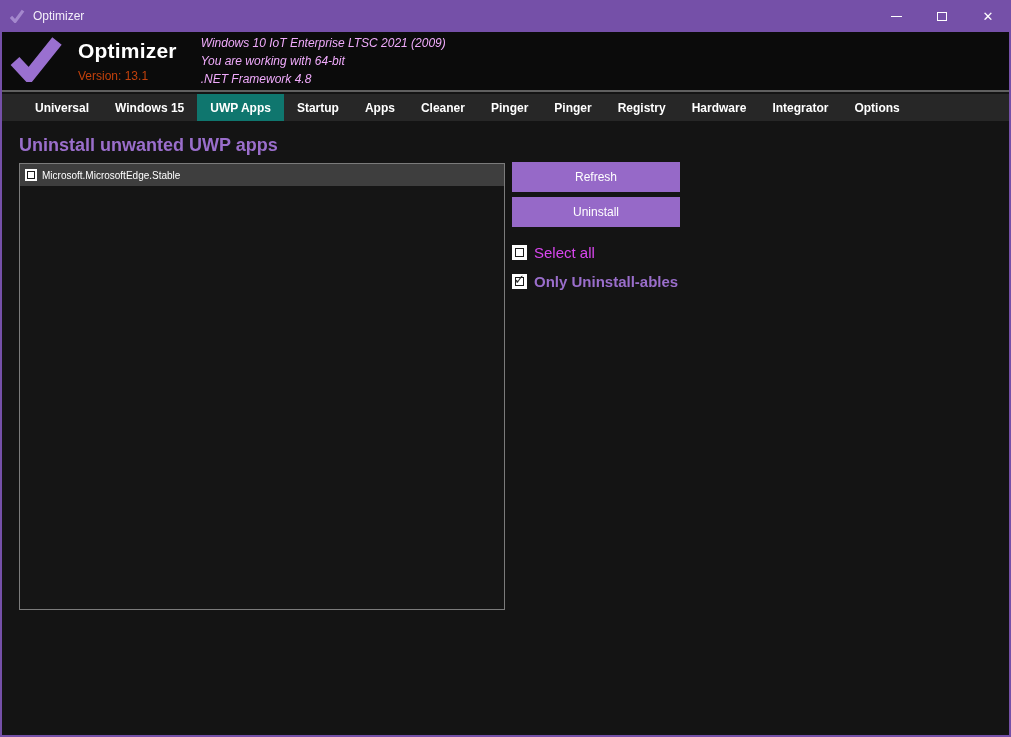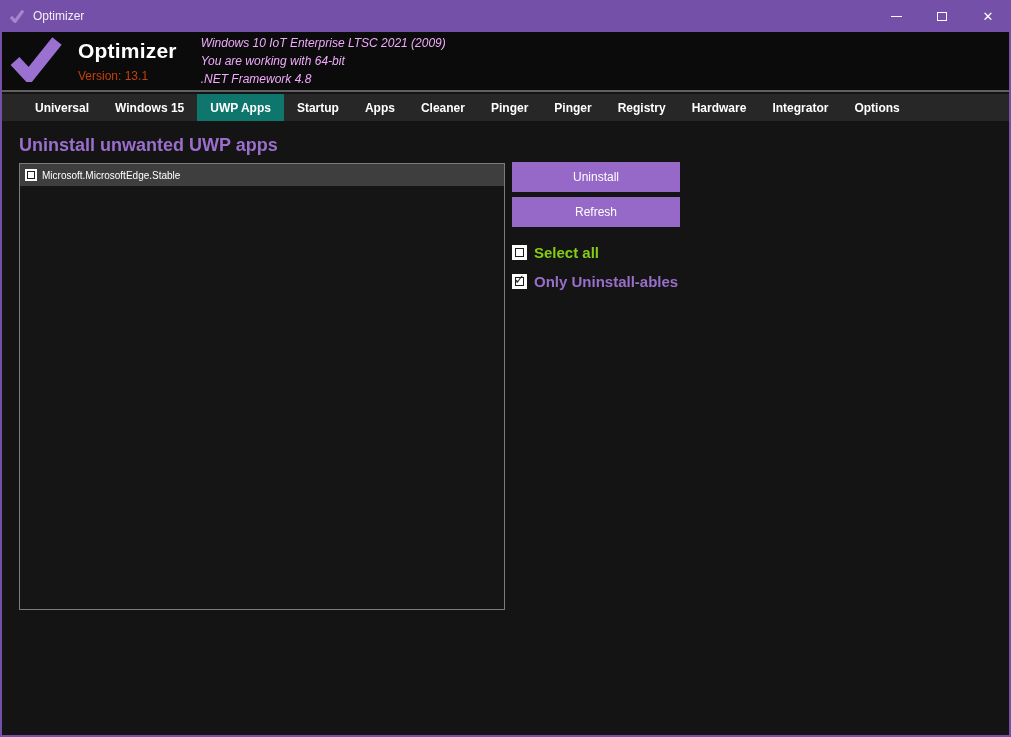--- a/index.html
+++ b/index.html
@@ -55,21 +55,21 @@
   .cb-glyph { position:absolute; top:-6px; left:-2px; font-size:13px; font-weight:bold;
     color:#2a2a2a; font-family:"DejaVu Sans",sans-serif; }
 
   
   .action-panel { position:absolute; left:510px; top:41px; width:168px; }
   .btn { width:168px; height:30px; background:#9669c8; color:#fff; border:none;
     font-size:12px; font-family:inherit; display:block; cursor:default; }
   .btn + .btn { margin-top:5px; }
   .cb-row { display:flex; align-items:center; margin-top:17px; margin-left:3px; height:16px; }
   .cb-row + .cb-row { margin-top:13px; }
-  .cb-label { color:#84cc16; font-size:15px; font-weight:bold; margin-left:10px; }
+  .cb-label { color:#d946ef; font-size:15px; font-weight:normal; margin-left:10px; }
   .cb-label.link { color:#9a6ecb; font-weight:600; }
 </style>
 </head>
 <body>
 
 <div class="window">
 
   <div class="titlebar">
     <span class="titlebar-icon">
       <svg width="16" height="14" viewBox="0 0 24 22">
@@ -126,22 +126,22 @@
     <div class="page-heading">Uninstall unwanted UWP apps</div>
 
     <div class="listbox">
       <div class="list-row">
         <span class="cb cb-sm"></span>
         <span class="list-row-label">Microsoft.MicrosoftEdge.Stable</span>
       </div>
     </div>
 
     <div class="action-panel">
+      <button class="btn">Refresh</button>
       <button class="btn">Uninstall</button>
-      <button class="btn">Refresh</button>
 
       <div class="cb-row">
         <span class="cb cb-lg"></span>
         <span class="cb-label">Select all</span>
       </div>
 
       <div class="cb-row">
         <span class="cb cb-lg">
           <span class="cb-glyph">✓</span>
         </span>

